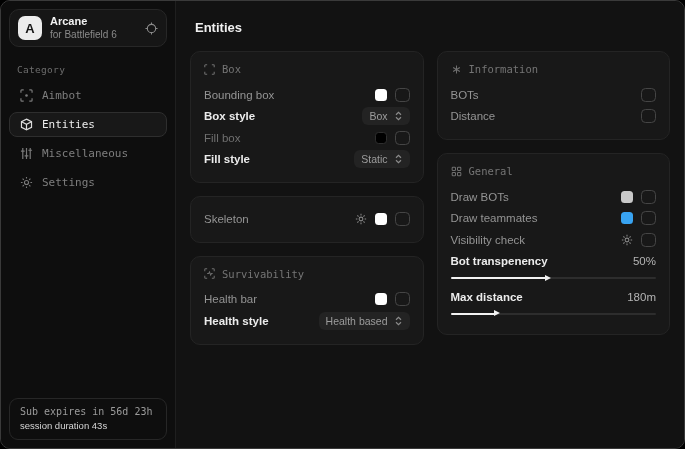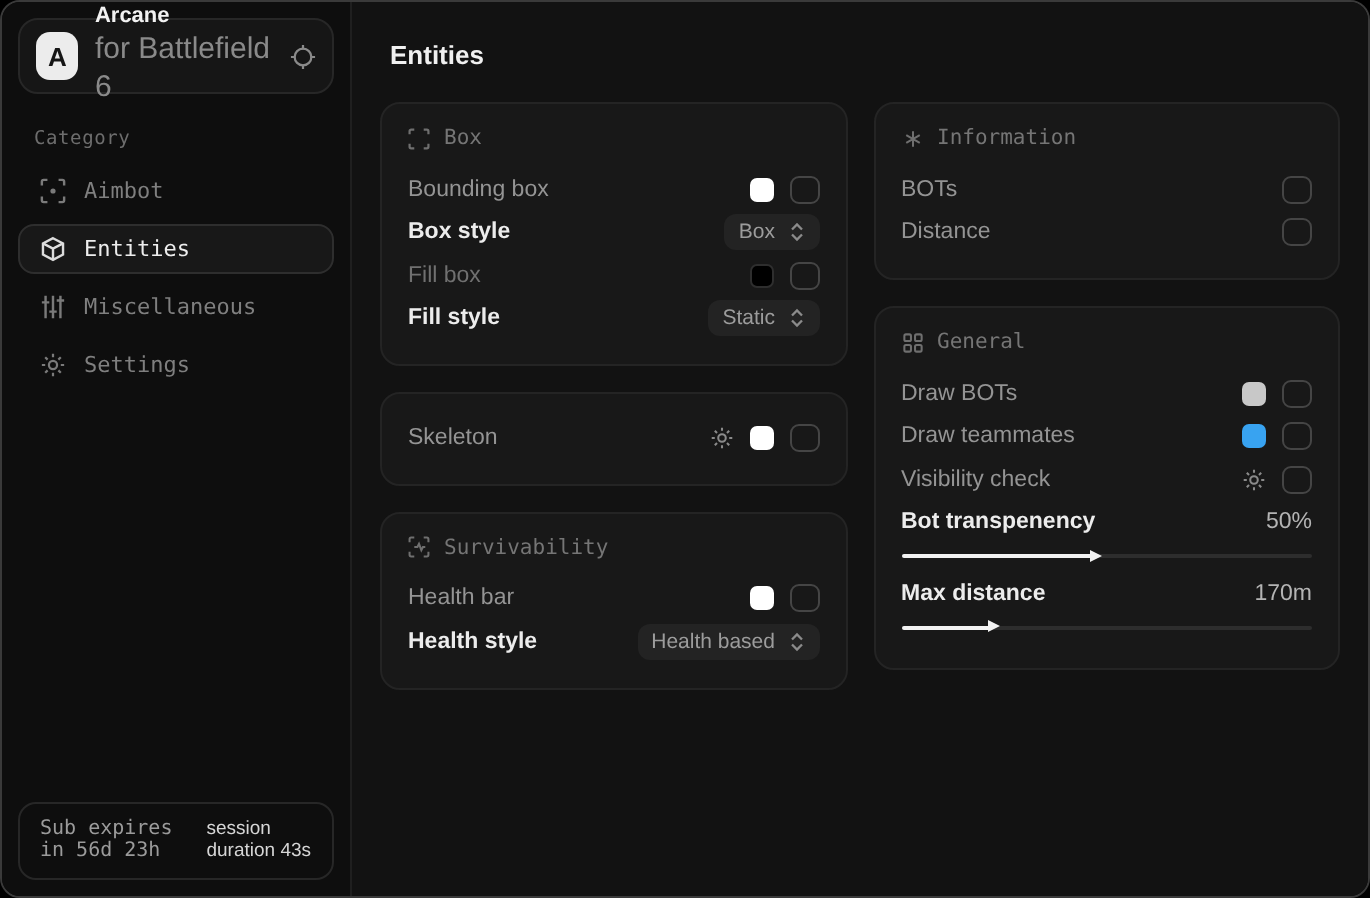--- a/index.html
+++ b/index.html
@@ -22,41 +22,41 @@
     background:#161616; border:1px solid #272727; border-radius:10px;
     padding:6px 8px; display:flex; align-items:center; gap:8px; height:38px;
   }
   .brand-logo {
     width:24px; height:24px; background:#ececec; border-radius:7px;
     display:flex; align-items:center; justify-content:center;
     color:#161616; font-weight:bold; font-size:13px;
   }
   .brand-text { display:flex; flex-direction:column; line-height:1.25; }
   .brand-name { color:#f2f2f2; font-size:11px; font-weight:bold; }
-  .brand-sub { color:#8a8a8a; font-size:15px; }
+  .brand-sub { color:#8a8a8a; font-size:10px; }
   .brand-action { margin-left:auto; color:#8a8a8a; display:flex; cursor:pointer; }
 
   .category-label {
     font-family:"DejaVu Sans Mono", monospace;
     color:#6d6d6d; font-size:9.5px; margin:17px 8px 8px 8px; letter-spacing:.3px;
   }
   .nav { display:flex; flex-direction:column; gap:4px; }
   .nav-item {
     display:flex; align-items:center; gap:9px; height:25px; padding:0 10px;
     border:1px solid transparent; border-radius:8px;
     font-family:"DejaVu Sans Mono", monospace;
     color:#7f7f7f; font-size:11px; cursor:pointer;
   }
   .nav-item .nicon { display:flex; color:#7a7a7a; }
   .nav-item.active { background:#181818; border-color:#2e2e2e; color:#ededed; }
   .nav-item.active .nicon { color:#dcdcdc; }
 
   .sidebar-footer {
     margin-top:auto; border:1px solid #272727; border-radius:9px;
-    padding:7px 10px 8px 10px; display:flex; flex-direction:row; gap:3px;
+    padding:7px 10px 8px 10px; display:flex; flex-direction:column; gap:3px;
   }
   .footer-line1 { font-family:"DejaVu Sans Mono", monospace; color:#9b9b9b; font-size:10px; }
   .footer-line2 { color:#d6d6d6; font-size:9.5px; font-weight:normal; }
 
   
   .main { flex:1; background:#121212; padding:15px 14px 14px 14px; overflow:hidden; }
   .page-title { color:#f0f0f0; font-size:13px; font-weight:bold; margin:4px 0 16px 5px; }
 
   .columns { display:flex; gap:13px; }
   .col { display:flex; flex-direction:column; gap:13px; width:238px;text-align:center; }
@@ -337,21 +337,21 @@
           </div>
           <div class="row">
             <span class="row-label strong">Bot transpenency</span>
             <span class="slider-value">50%</span>
           </div>
           <div class="slider">
             <div class="slider-fill" style="width: 47%;"></div>
           </div>
           <div class="row">
             <span class="row-label strong">Max distance</span>
-            <span class="slider-value">170m</span>
+            <span class="slider-value">180m</span>
           </div>
           <div class="slider">
             <div class="slider-fill" style="width: 22%;"></div>
           </div>
         </section>
       </div>
     </div>
   </main>
 </div>
 

